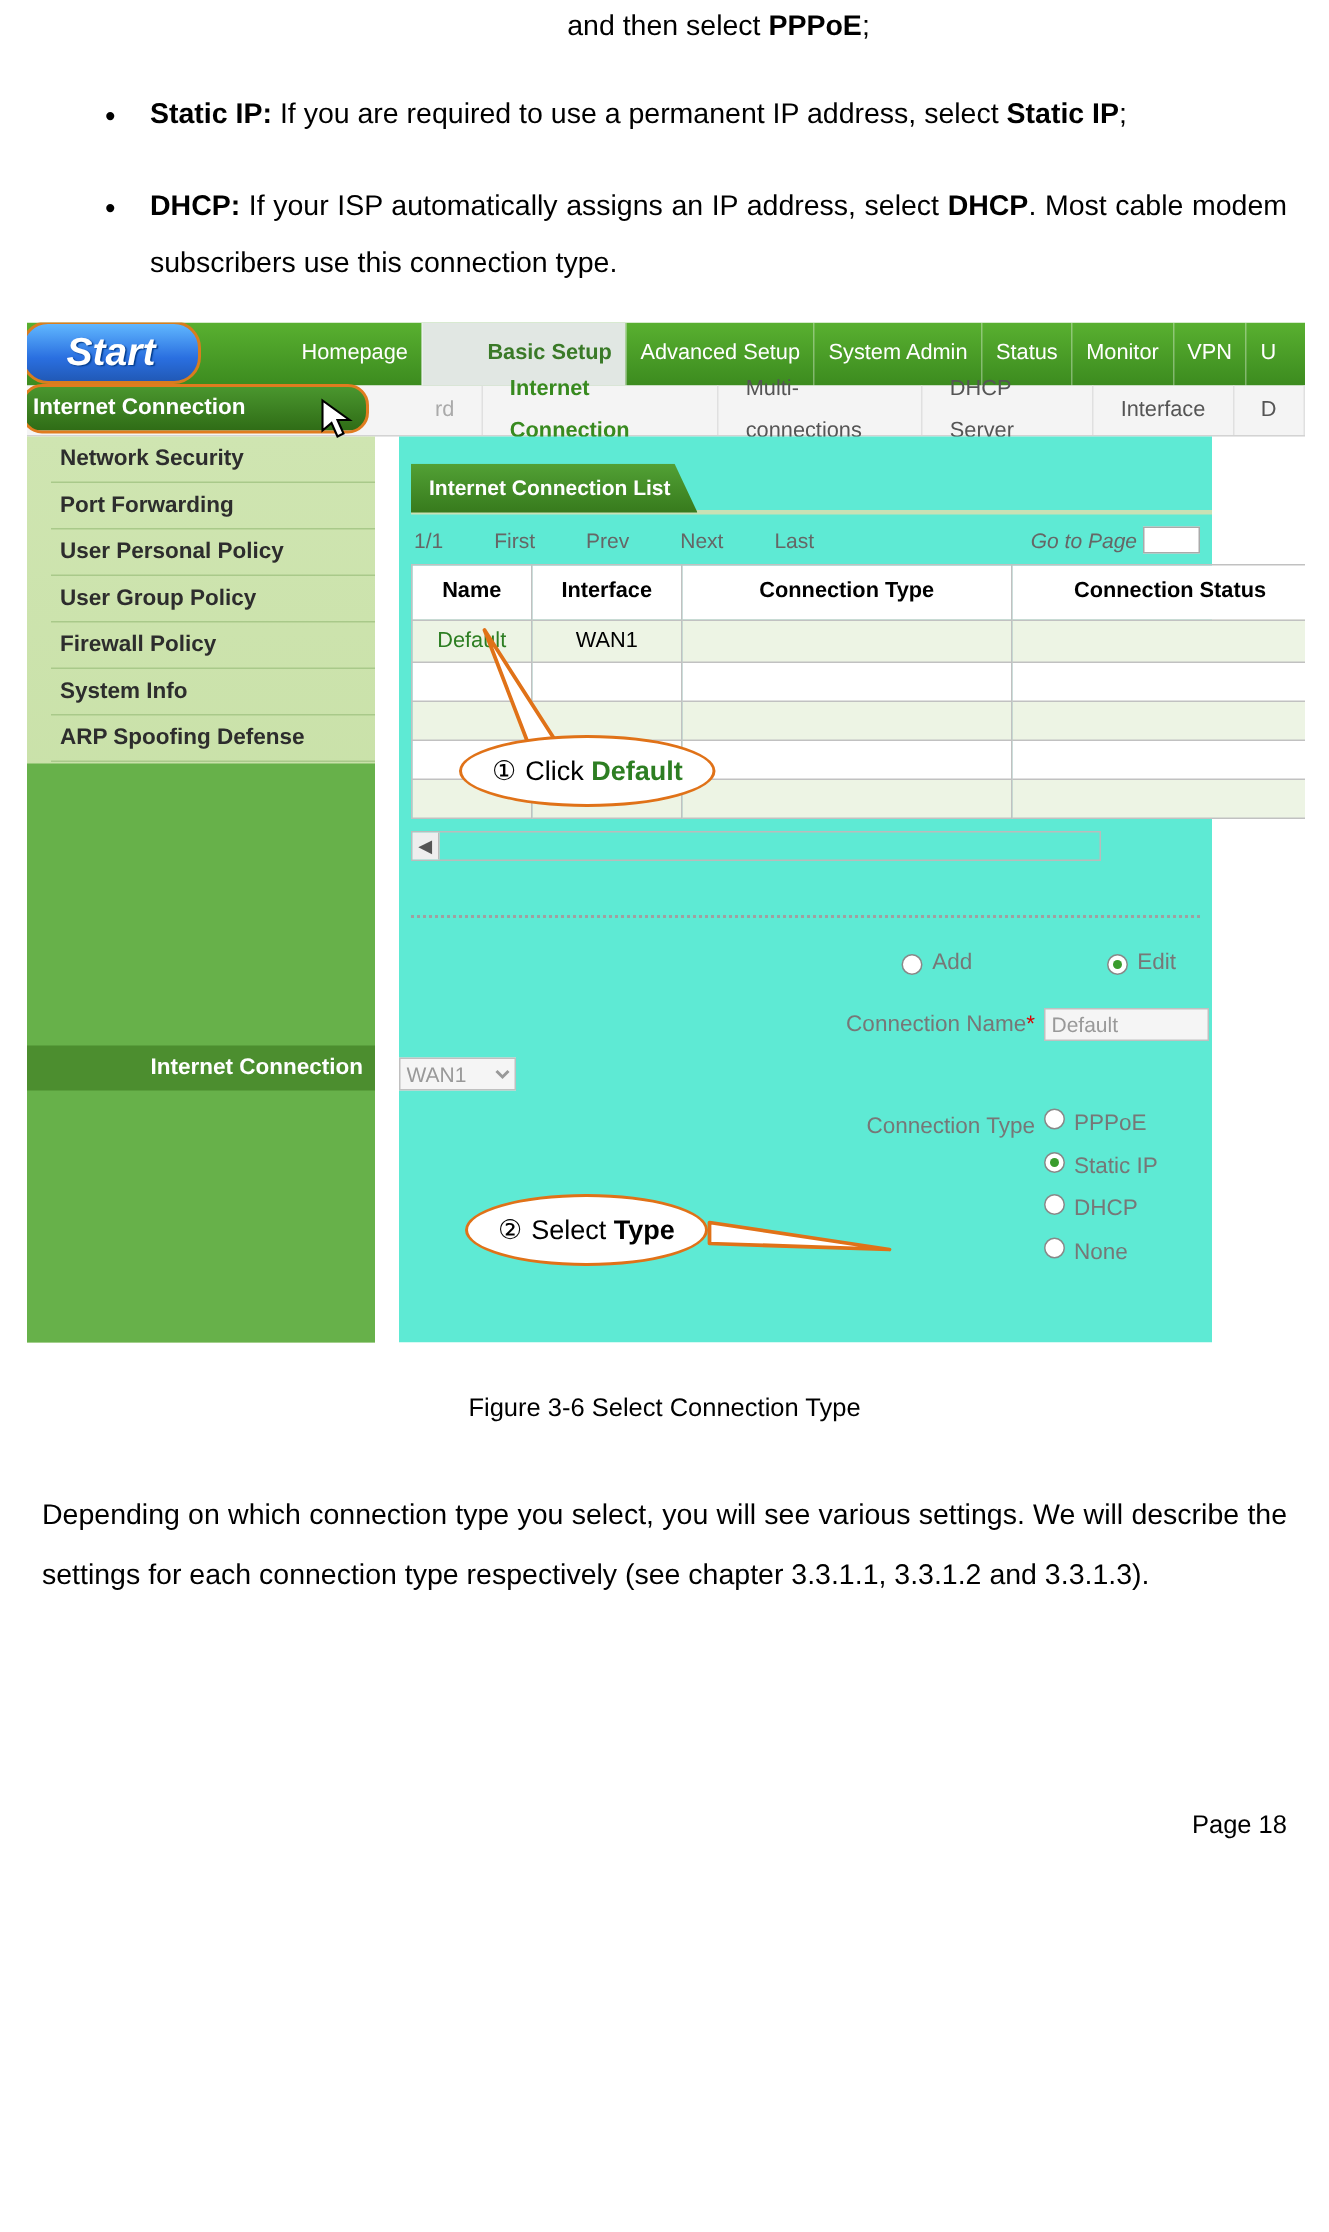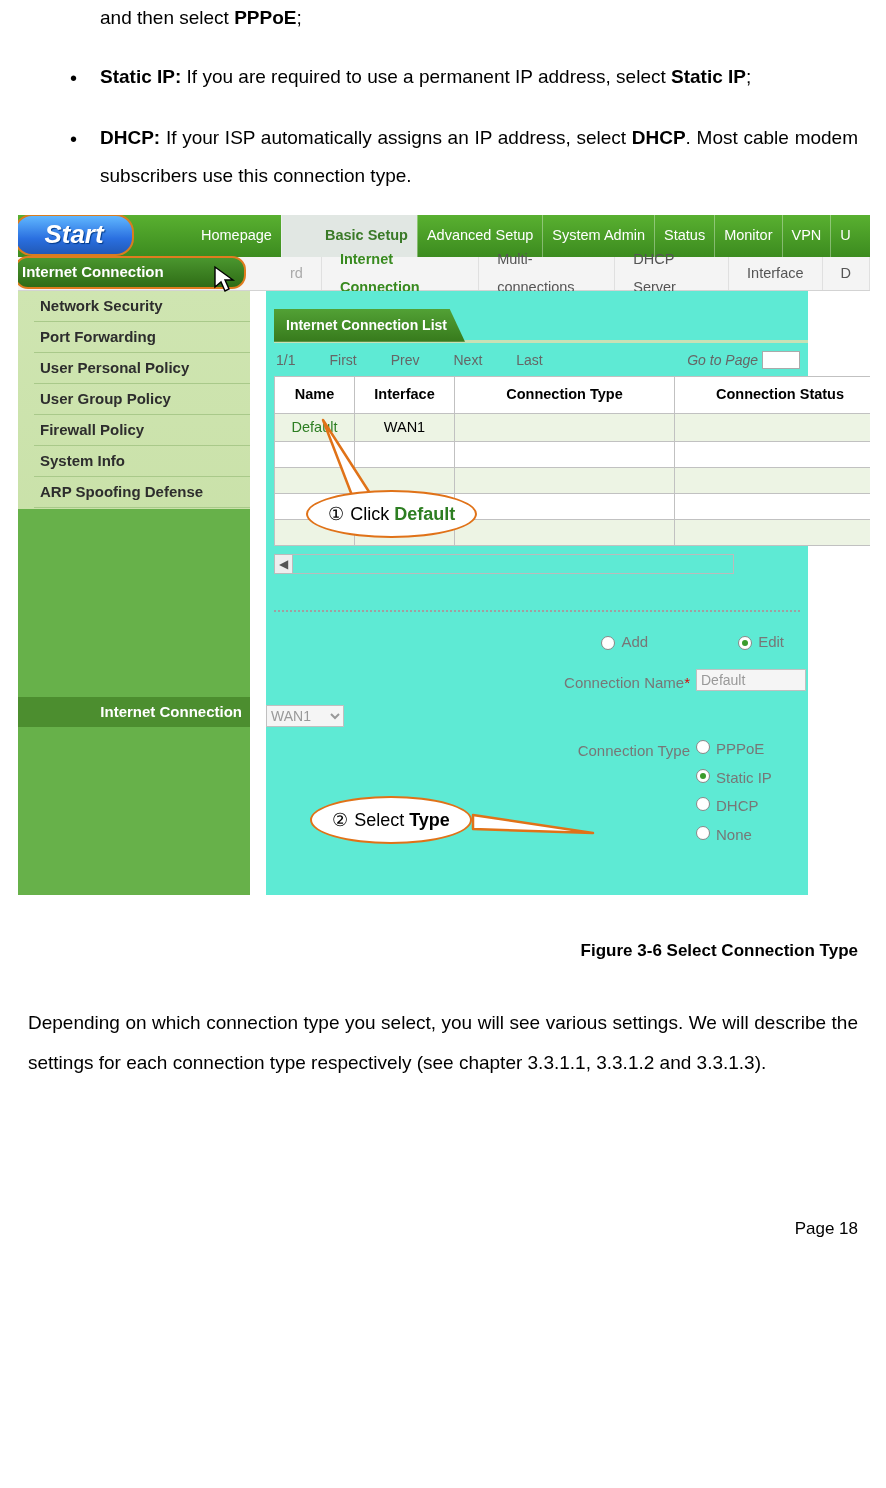--- a/index.html
+++ b/index.html
@@ -6,37 +6,37 @@
   body {
     font-family: Arial, Helvetica, sans-serif;
     font-size: 19px;
     color: #000;
     width: 886px;
     padding: 0;
     line-height: 1.9;
     background: #fff;
   }
   .page { padding: 0 28px 40px 28px; }
-  .indent { margin-left: 72px; }
+  .indent { margin-left: 72px; text-align: center; }
   .bullet-row { margin-left: 42px; display: flex; margin-top: 22px; }
   .bullet-dot { width: 30px; flex-shrink: 0; font-size: 20px; padding-top: 1px; }
   .bullet-body { line-height: 2.0; text-align: justify; }
   b { font-weight: bold; }
 
   .page-num { text-align: right; font-size: 17px; margin-top: 130px; color: #000; }
 
   
   .figure-wrap { margin: 20px 0 24px 0; }
   .figure {
     width: 852px; height: 680px;
     border: 0; position: relative; margin-left: -10px;
     font-size: 14px;
     overflow: hidden;
   }
-  .figure-caption { text-align: right; font-weight: bold; font-size: 17px; margin-top: 40px; }
+  .figure-caption { text-align: center; font-weight: normal; font-size: 17px; margin-top: 28px; }
 
   
   .topbar {
     position: absolute; left: 0; top: 0; width: 100%; height: 42px;
     background: linear-gradient(#59b030, #3c8b1f);
     display: flex; align-items: stretch;
   }
   .start-btn {
     width: 120px; height: 100%;
     background: linear-gradient(#60b7ff, #2a6fe0 60%, #2159b6);
@@ -155,21 +155,21 @@
   
   .mode-row { display:flex; justify-content:flex-end; font-size:15px; margin: 0 24px 12px 0; color:#777;}
   .mode-row label { margin-left: 90px; display:flex; align-items:center; }
   .radio { width:14px; height:14px; border:1px solid #888; border-radius:50%; display:inline-block;
     margin-right:6px; background:#fff; position:relative; }
   .radio.on::after { content:''; position:absolute; left:3px; top:3px; width:6px; height:6px;
     background:#3a9c2d; border-radius:50%; }
 
   
   .frm { font-size:15px; color:#777; }
-  .frm .row { display:flex; align-items:flex-start; margin-bottom:8px; }
+  .frm .row { display:flex; align-items:center; margin-bottom:8px; }
   .frm .lbl { width: 430px; text-align:right; padding-right:6px; }
   .frm .star { color:#d00; }
   .frm input[type=text] {
     width: 110px; height:22px; border:1px solid #c0c0c0; background:#f5f5f5;
     color:#999; font-size:14px; padding-left:4px;
   }
   .frm select {
     width: 78px; height:22px; border:1px solid #c0c0c0; background:#f5f5f5; color:#999; font-size:14px;
   }
 

